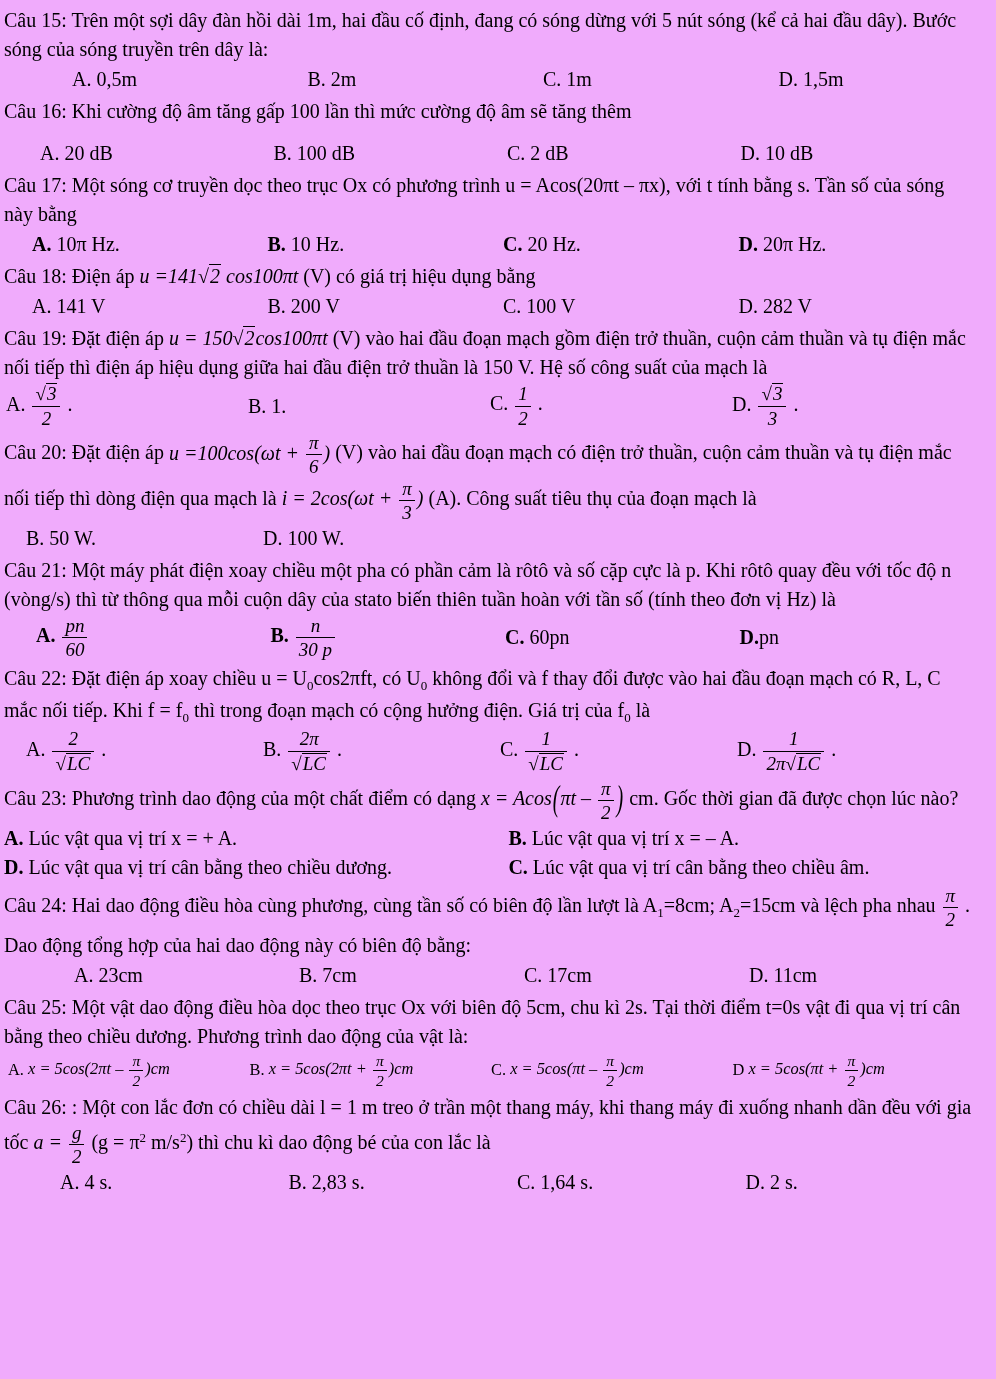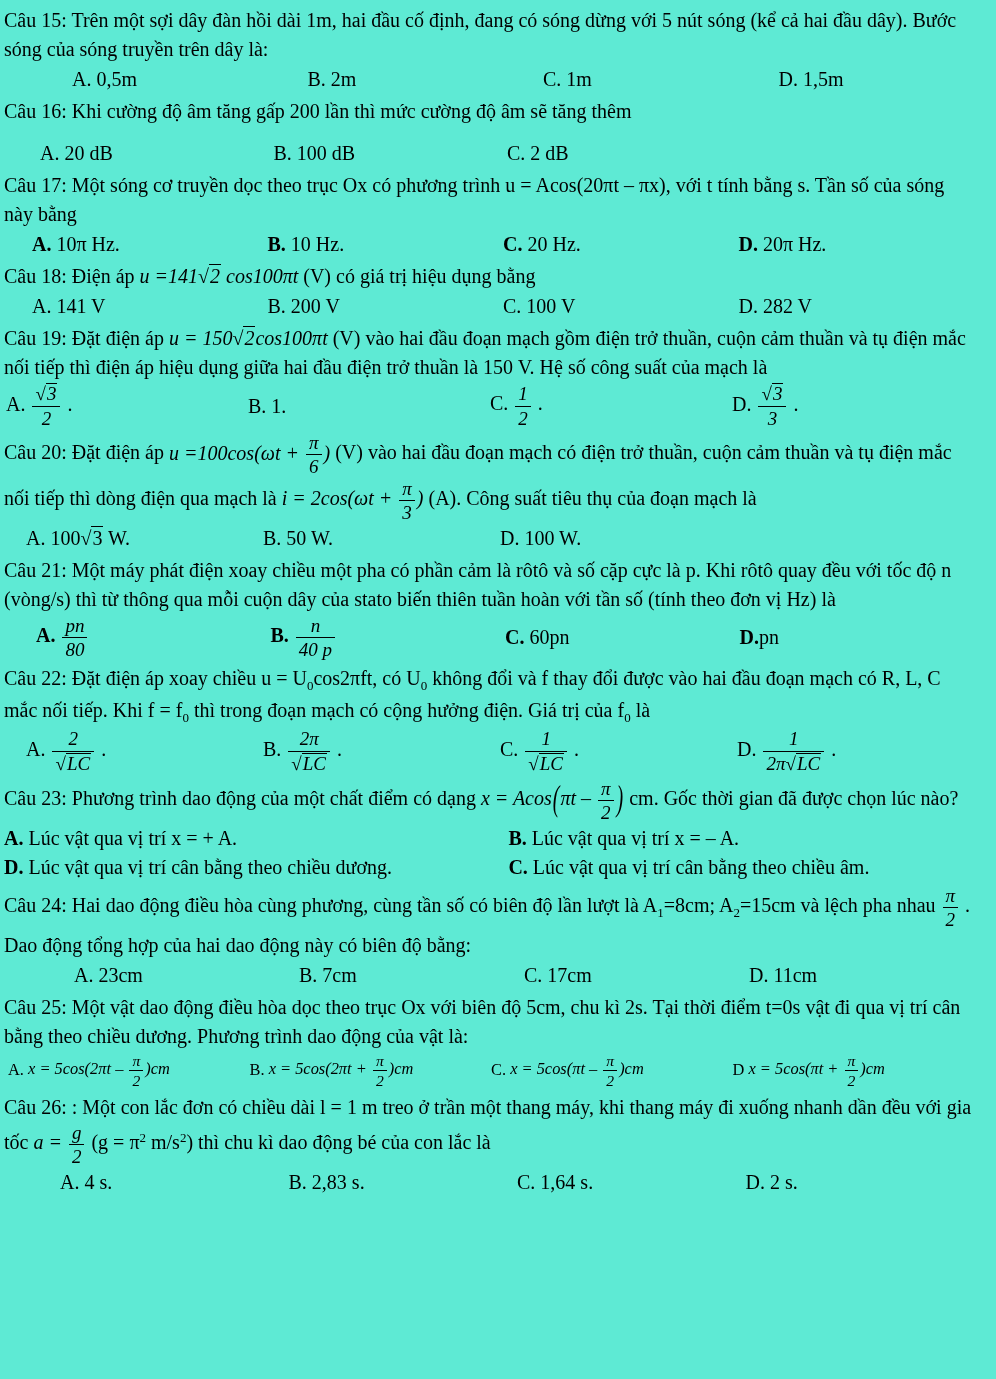--- a/index.html
+++ b/index.html
@@ -8,21 +8,21 @@
     font-family: "Liberation Serif", "DejaVu Serif", serif;
     font-size: 20px;
     line-height: 1.45;
     color: #000000;
   }
   .page {
     box-sizing: border-box;
     width: 996px;
     min-height: 1379px;
     padding: 6px 22px 8px 4px;
-    background: #5eead4;
+    background: #f0abfc;
   }
   .question { margin: 0 0 3px 0; }
   .stem { text-align: left; }
   .options {
     display: grid;
     grid-template-columns: repeat(4, 1fr);
     align-items: center;
     margin: 1px 0;
   }
   .options.cols-2 { grid-template-columns: 52% 48%; }
@@ -55,25 +55,26 @@
       <div class="question">
         <div class="stem">Câu 15: Trên một sợi dây đàn hồi dài 1m, hai đầu cố định, đang có sóng dừng với 5 nút sóng (kể cả hai đầu dây). Bước sóng của sóng truyền trên dây là:</div>
         <div class="options cols-4" style="padding-left: 68px; gap: 40px;">
           <div class="option"><span class="olabel">A. </span>0,5m</div>
           <div class="option"><span class="olabel">B. </span>2m</div>
           <div class="option"><span class="olabel">C. </span>1m</div>
           <div class="option"><span class="olabel">D. </span>1,5m</div>
         </div>
       </div>
       <div class="question">
-        <div class="stem">Câu 16: Khi cường độ âm tăng gấp 200 lần thì mức cường độ âm sẽ tăng thêm</div>
+        <div class="stem">Câu 16: Khi cường độ âm tăng gấp 100 lần thì mức cường độ âm sẽ tăng thêm</div>
         <div class="options cols-4" style="padding-left: 36px; margin-top: 13px;">
           <div class="option"><span class="olabel">A. </span>20 dB</div>
           <div class="option"><span class="olabel">B. </span>100 dB</div>
           <div class="option"><span class="olabel">C. </span>2 dB</div>
+          <div class="option"><span class="olabel">D. </span>10 dB</div>
         </div>
       </div>
       <div class="question">
         <div class="stem">Câu 17: Một sóng cơ truyền dọc theo trục Ox có phương trình u = Acos(20πt – πx), với t tính bằng s. Tần số của sóng này bằng</div>
         <div class="options cols-4" style="padding-left: 28px;">
           <div class="option"><span class="olabel bold">A. </span>10π Hz.</div>
           <div class="option"><span class="olabel bold">B. </span>10 Hz.</div>
           <div class="option"><span class="olabel bold">C. </span>20 Hz.</div>
           <div class="option"><span class="olabel bold">D. </span>20π Hz.</div>
         </div>
@@ -107,35 +108,34 @@
       </div>
       <div class="question">
         <div class="stem">Câu 20: Đặt điện áp  <span class="math">u =100cos(ωt + <span class="frac">
               <span class="num">π</span>
               <span class="den">6</span>
             </span>)</span> (V) vào hai đầu đoạn mạch có điện trở thuần, cuộn cảm thuần và tụ điện mắc nối tiếp thì dòng điện qua mạch là  <span class="math">i = 2cos(ωt + <span class="frac">
               <span class="num">π</span>
               <span class="den">3</span>
             </span>)</span>  (A). Công suất tiêu thụ của đoạn mạch là</div>
         <div class="options cols-4" style="padding-left: 22px;">
-          <div class="option"><span class="olabel">A. </span>100<span class="sqrt"><span class="rad">√</span><span class="rbody">3</span></span> W.</div>
           <div class="option"><span class="olabel">B. </span>50 W.</div>
           <div class="option"><span class="olabel">D. </span>100 W.</div>
         </div>
       </div>
       <div class="question">
         <div class="stem">Câu 21: Một máy phát điện xoay chiều một pha có phần cảm là rôtô và số cặp cực là p. Khi rôtô quay đều với tốc độ n (vòng/s) thì từ thông qua mỗi cuộn dây của stato biến thiên tuần hoàn với tần số (tính theo đơn vị Hz) là</div>
         <div class="options cols-4" style="padding-left: 32px;">
           <div class="option"><span class="olabel bold">A. </span><span class="math"><span class="frac">
                 <span class="num">pn</span>
-                <span class="den">80</span>
+                <span class="den">60</span>
               </span></span></div>
           <div class="option"><span class="olabel bold">B. </span><span class="math"><span class="frac">
                 <span class="num">n</span>
-                <span class="den">40 p</span>
+                <span class="den">30 p</span>
               </span></span></div>
           <div class="option"><span class="olabel bold">C. </span>60pn</div>
           <div class="option"><span class="olabel bold">D.</span>pn</div>
         </div>
       </div>
       <div class="question">
         <div class="stem">Câu 22: Đặt điện áp xoay chiều u = U<sub>0</sub>cos2πft, có U<sub>0</sub> không đổi và f thay đổi được vào hai đầu đoạn mạch có R, L, C mắc nối tiếp. Khi f = f<sub>0</sub> thì trong đoạn mạch có cộng hưởng điện. Giá trị của f<sub>0</sub> là</div>
         <div class="options cols-4" style="padding-left: 22px;">
           <div class="option"><span class="olabel">A. </span><span class="math"><span class="frac">
                 <span class="num">2</span>

